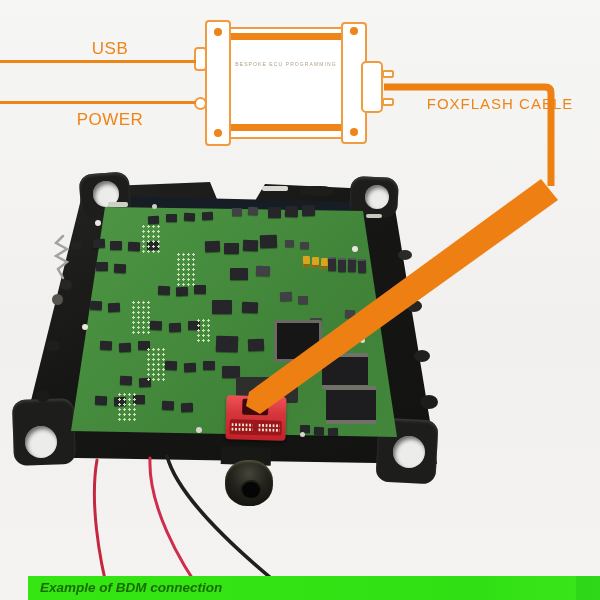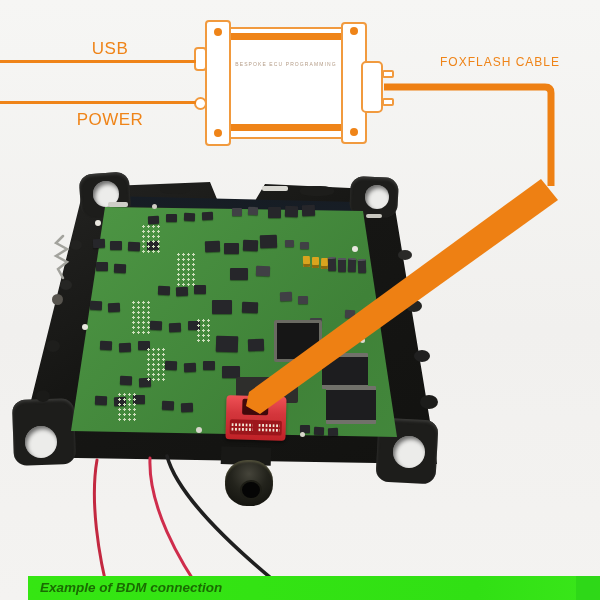--- a/index.html
+++ b/index.html
@@ -6,21 +6,21 @@
   body{
     width:600px;height:600px;overflow:hidden;position:relative;
     font-family:"Liberation Sans", sans-serif;
     background:linear-gradient(180deg,#f6f6f4 0%,#f1f0ee 55%,#f4f3f1 100%);
   }
   
   .lbl{
     position:absolute;color:var(--accent_orange,#ef8418);
     font-size:17px;letter-spacing:.5px;text-align:center;
   }
-  #cable-label{font-size:12px;letter-spacing:1px;}
+  #cable-label{font-size:15px;letter-spacing:1px;margin-top:40px;}
   .oline{position:absolute;height:3px;background:var(--accent_orange,#ef8418);}
   .devbox{
     position:absolute;background:#fff;
     border:2px solid var(--border_orange,#f19a3e);border-radius:4px;
     box-sizing:border-box;
   }
   .stripe{position:absolute;background:var(--accent_orange,#ef8418);}
   .screw{position:absolute;width:8px;height:8px;border-radius:50%;background:var(--accent_orange,#ef8418);}
   #logo{position:absolute;left:229px;top:60px;width:114px;text-align:center;z-index:6;}
   #brand{font-weight:700;font-size:20px;color:var(--logo_gray,#8c8c8c);letter-spacing:.5px;line-height:20px;}

